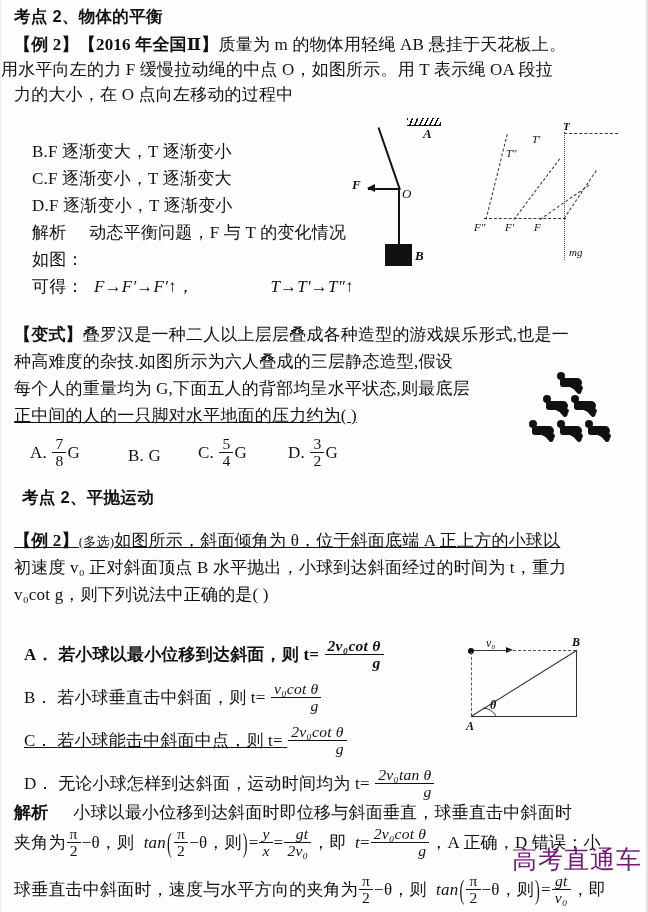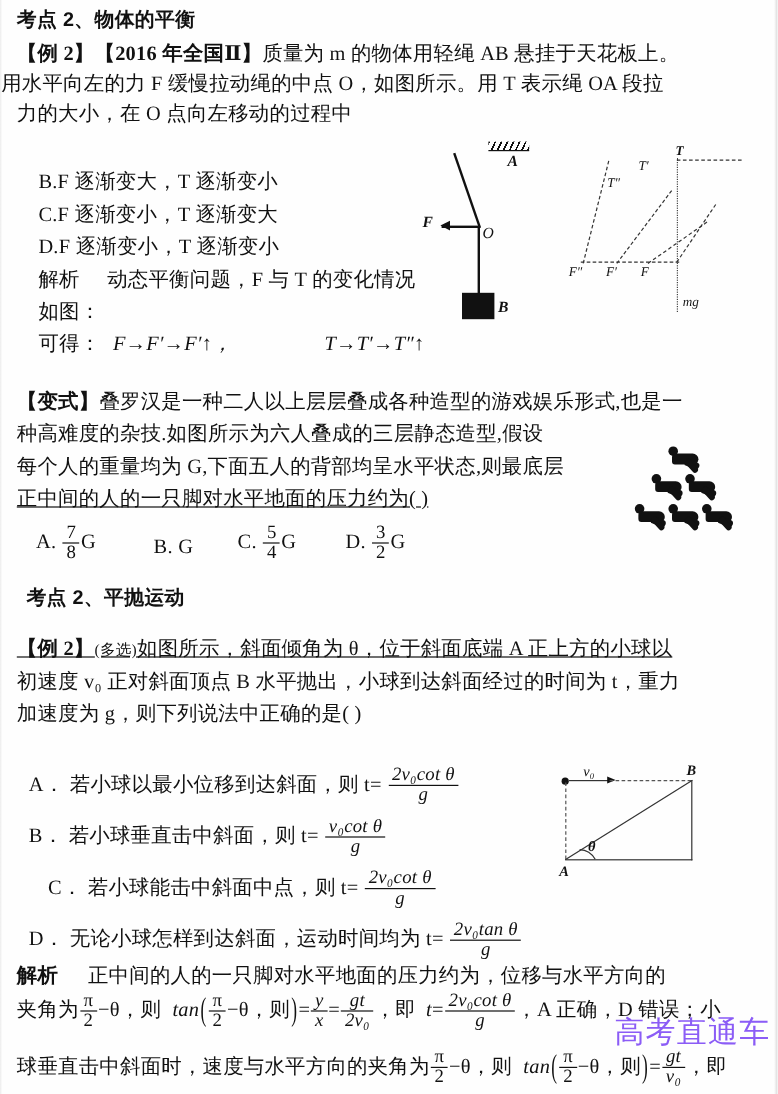--- a/index.html
+++ b/index.html
@@ -39,21 +39,21 @@
     font-size: 16.5px;
     letter-spacing: 0.3px;
     font-family: "Liberation Sans", "DejaVu Sans", sans-serif;
   }
   .txt {
     font-size: 17px;
     line-height: 25px;
     letter-spacing: 0.2px;
   }
   .bold-tag { font-weight: bold; }
-  .it { font-style: italic; font-family: "Liberation Serif", serif; }
+  .it { font-style: italic; font-family: "Liberation Serif", serif; text-align: right; }
   .sml { font-size: 13px; }
 
   
   .frac {
     display: inline-block;
     vertical-align: -0.55em;
     text-align: center;
     line-height: 1.05;
     margin: 0 1px;
     font-size: 0.92em;
@@ -128,21 +128,21 @@
   .fig-inc { position: absolute; left: 462px; top: 636px; width: 175px; height: 100px; }
   .inc-solid { position: absolute; background: #333; }
   .inc-dash { position: absolute; border-top: 1px dashed #555; }
   .inc-dashv { position: absolute; border-left: 1px dashed #555; }
   .inc-lbl { position: absolute; font-style: italic; font-size: 12px; font-weight: bold; }
 
   .watermark {
     position: absolute;
     right: 6px; bottom: 36px;
     font-size: 25px;
-    color: #8b5cf6;
+    color: #701a75;
     font-family: "Liberation Sans", "DejaVu Sans", sans-serif;
     letter-spacing: 1px;
     pointer-events: none;
   }
   .nowrap { white-space: nowrap; }
 </style>
 </head>
 <body>
 
 <div class="page">
@@ -281,39 +281,39 @@
       <div class="leg2"></div>
     </div>
   </div>
 
   <div class="abs sec-head" style="left:22px; top:487px;">考点 2、平抛运动</div>
 
   <div class="abs txt" style="left:14px; top:528px; width:625px;text-decoration:underline;">
     <span class="bold-tag">【例 2】</span><span class="sml">(多选)</span><span>如图所示，斜面倾角为 θ，位于斜面底端 A 正上方的小球以</span>
   </div>
   <div class="abs txt" style="left:14px; top:555px; width:625px;">初速度 v₀ 正对斜面顶点 B 水平抛出，小球到达斜面经过的时间为 t，重力</div>
-  <div class="abs txt" style="left:14px; top:582px; width:625px;">加速度为 g，则下列说法中正确的是(    )</div>
-
-  <div class="abs txt nowrap" style="left:24px; top:638px;">
+  <div class="abs txt" style="left:14px; top:582px; width:625px;">v₀cot g，则下列说法中正确的是(    )</div>
+
+  <div class="abs txt nowrap" style="left:24px; top:638px;font-weight:bold;">
     <span>A．</span>
     <span>若小球以最小位移到达斜面，则 t=</span>
     <span class="frac">
       <span class="num it">2v₀cot θ</span>
       <span class="den it">g</span>
     </span>
   </div>
   <div class="abs txt nowrap" style="left:24px; top:681px;">
     <span>B．</span>
     <span>若小球垂直击中斜面，则 t=</span>
     <span class="frac">
       <span class="num it">v₀cot θ</span>
       <span class="den it">g</span>
     </span>
   </div>
-  <div class="abs txt nowrap" style="left:40px; top:724px;">
+  <div class="abs txt nowrap" style="left:24px; top:724px;text-decoration:underline;">
     <span>C．</span>
     <span>若小球能击中斜面中点，则 t=</span>
     <span class="frac">
       <span class="num it">2v₀cot θ</span>
       <span class="den it">g</span>
     </span>
   </div>
   <div class="abs txt nowrap" style="left:24px; top:767px;">
     <span>D．</span>
     <span>无论小球怎样到达斜面，运动时间均为 t=</span>
@@ -345,21 +345,21 @@
     </svg>
     <div class="inc-lbl" style="left:28px; top:62px;">θ</div>
     <div class="inc-lbl" style="left:4px; top:83px;">A</div>
     <div class="inc-lbl" style="left:110px; top:-1px;">B</div>
     <div class="inc-lbl" style="left:24px; top:0px; font-weight:normal;">v₀</div>
   </div>
 
   <div class="abs txt" style="left:14px; top:800px; width:630px;">
     <span class="bold-tag">解析</span>
     <span style="display:inline-block;width:16px;"></span>
-    <span>正中间的人的一只脚对水平地面的压力约为，位移与水平方向的</span>
+    <span>小球以最小位移到达斜面时即位移与斜面垂直，球垂直击中斜面时</span>
   </div>
 
   <div class="abs txt nowrap" style="left:14px; top:826px;">
     <span>夹角为</span><span class="frac">
         <span class="num">π</span>
         <span class="den">2</span>
       </span><span>−θ，则</span>
     <span class="it" style="margin-left:5px;">tan</span><span class="paren-big">(</span><span class="frac">
         <span class="num">π</span>
         <span class="den">2</span>

